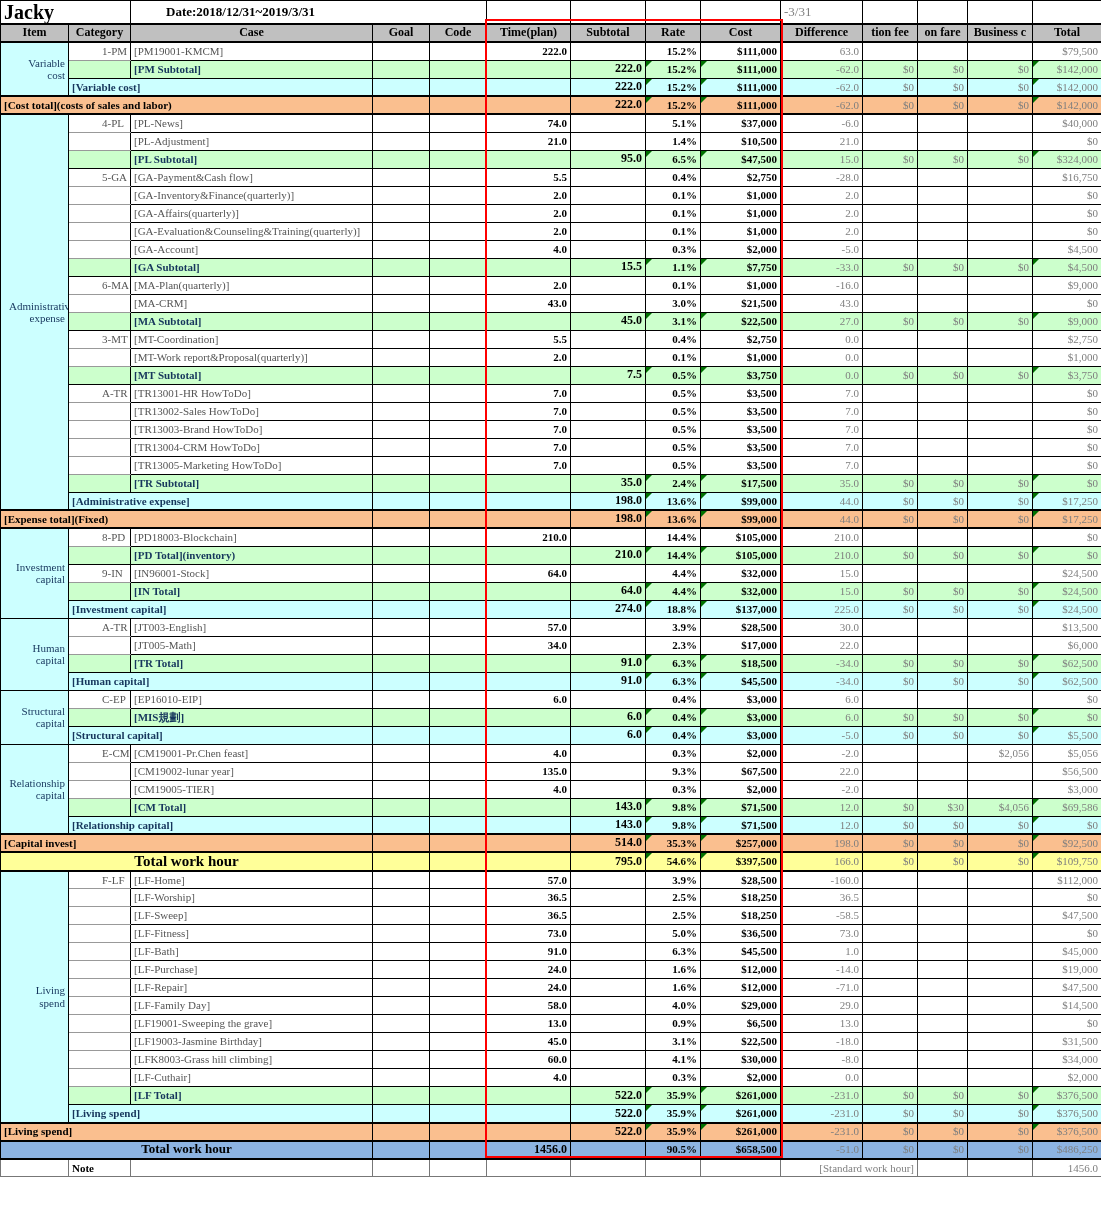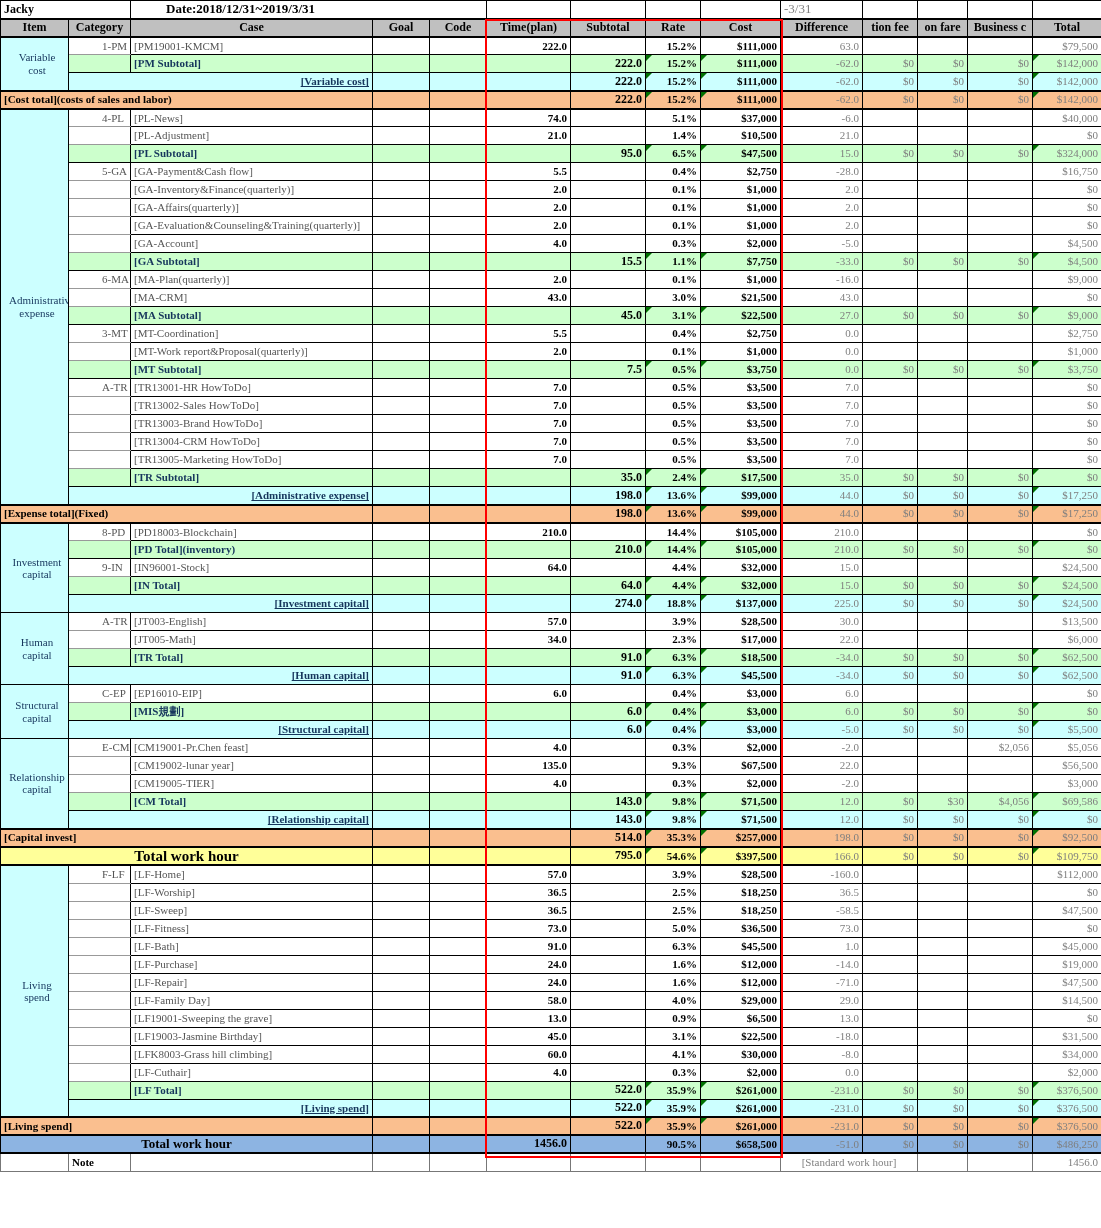--- a/index.html
+++ b/index.html
@@ -3,45 +3,45 @@
 <meta charset="utf-8">
 <style>
   html,body{margin:0;padding:0;background:#fff;}
   body{width:1101px;font-family:"Liberation Serif", serif;}
   .sheet{position:relative;width:1101px;}
   table{border-collapse:collapse;table-layout:fixed;width:1101px;font-size:11px;}
   td,th{border:1px solid #000;height:18px;padding:0 3px;overflow:hidden;white-space:nowrap;
         position:relative;box-sizing:border-box;line-height:1.1;}
   
   .top-row td{background:#fff;}
-  .owner{font-weight:bold;font-size:12px;}
+  .owner{font-weight:bold;font-size:20px;}
   .daterange{font-weight:bold;font-size:13px;padding-left:35px;}
   .datenote{color:#808080;font-size:13px;}
   
   th{background:var(--c-hdr,#c0c0c0);font-weight:bold;font-size:12px;text-align:center;
      border-top:2px solid #000;border-bottom:2px solid #000;}
   
   .item{background:var(--c-cyan,#ccffff);color:#17375e;white-space:normal;vertical-align:middle;
-        text-align:center;font-size:11px;padding-left:8px;}
+        text-align:right;font-size:11px;padding-left:8px;}
   
   .c-cat{color:#555;}
   .c-case{color:#555;}
   .c-num{text-align:right;font-weight:bold;}
   .c-sub{text-align:right;font-weight:bold;font-size:12px;}
   .c-rate{text-align:right;font-weight:bold;}
   .c-cost{text-align:right;font-weight:bold;}
   .c-gray{text-align:right;color:#7f7f7f;}
   .c-label{font-weight:bold;color:#16365c;}
-  .c-stdnote{color:#7f7f7f;text-align:center;}
+  .c-stdnote{color:#7f7f7f;text-align:right;}
   
   .r-data .c-cat{border-bottom-color:#999;padding-left:33px;}
   .r-green td{background:var(--c-green,#ccffcc);}
   .r-green .c-case{font-weight:bold;color:#16365c;}
   .r-cyan td{background:var(--c-cyan,#ccffff);}
-  .r-cyan .c-label{text-align:right;text-decoration:underline;}
+  .r-cyan .c-label{text-align:left;}
   .r-orange td{background:var(--c-orange,#fabf8f);border-top-width:2px;border-bottom-width:2px;}
   .r-orange .c-label{color:#000;text-align:left;}
   .r-yellow td{background:var(--c-yellow,#ffff99);border-top-width:2px;border-bottom-width:2px;}
   .r-yellow .c-label{text-align:center;font-size:15px;color:#000;}
   .r-blue td{background:var(--c-blue,#8db4e2);border-top-width:2px;border-bottom-width:2px;}
   .r-blue .c-label{text-align:center;font-size:13px;color:#000;}
   .r-blue .c-num{font-size:12px;}
   .r-note td{border-color:#777;margin-left:11px;}
   .r-note .c-cat{color:#000;font-weight:bold;}
   

